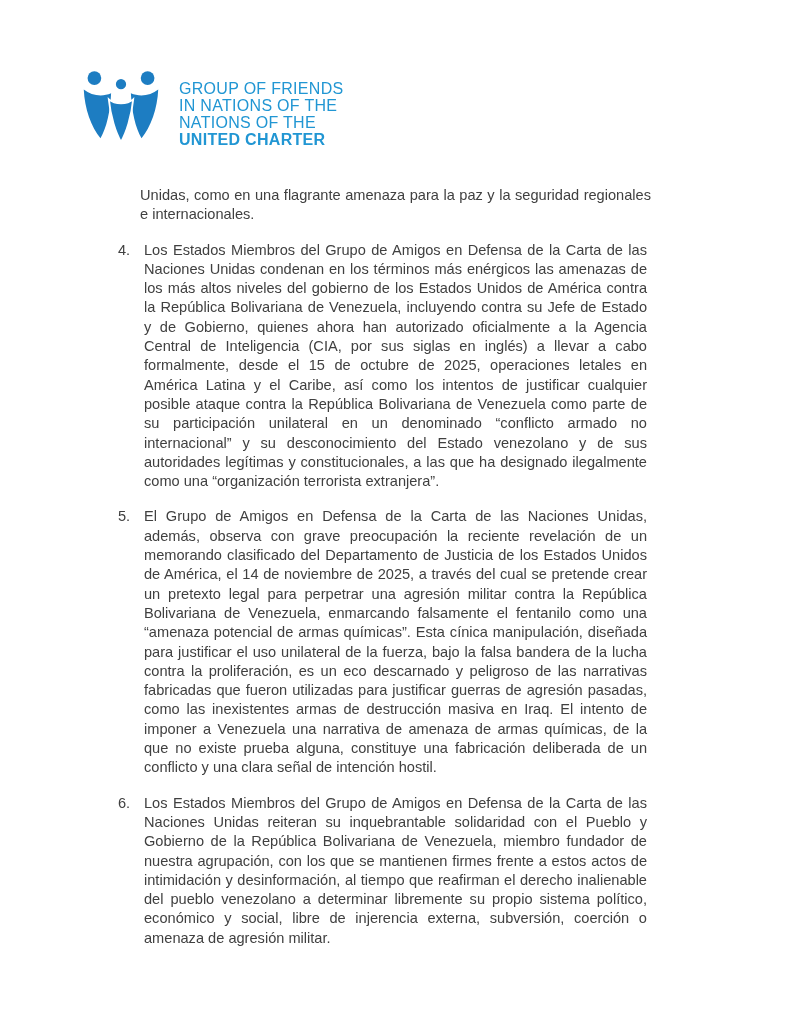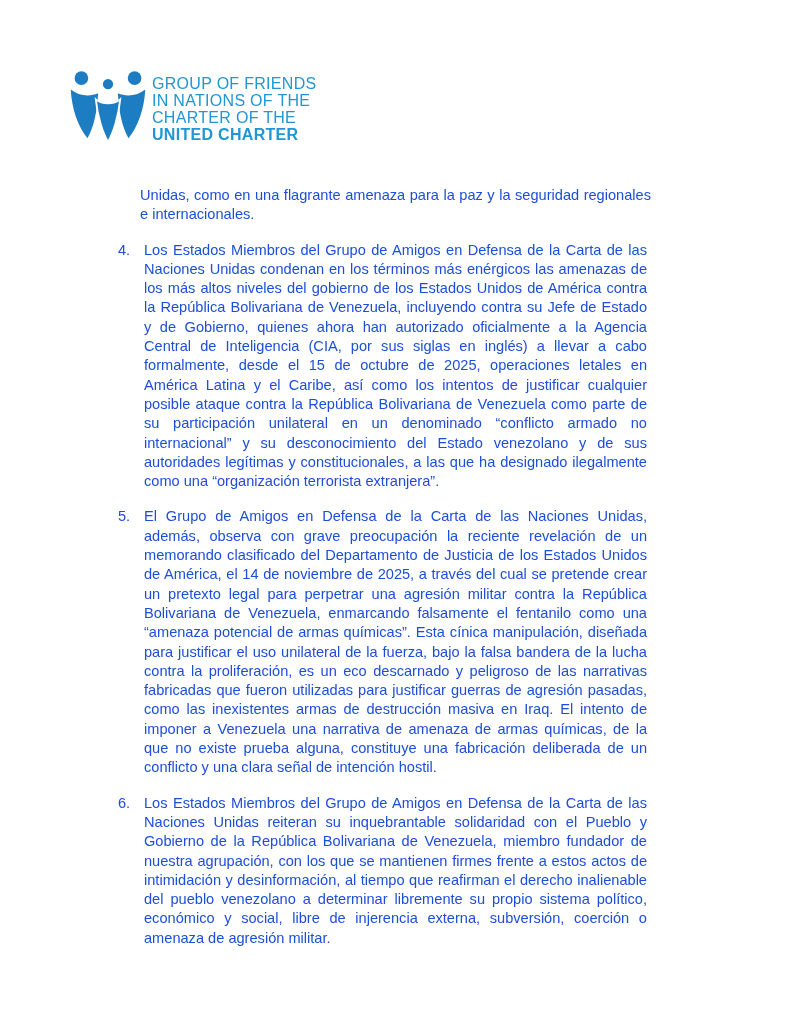--- a/index.html
+++ b/index.html
@@ -11,25 +11,25 @@
     position: relative;
     width: 791px;
     height: 1024px;
     background: #ffffff;
     overflow: hidden;
     font-family: "Liberation Sans", sans-serif;
   }
   
   .logo {
     position: absolute;
-    left: 70px;
+    left: 83px;
     top: 66px;
     display: flex;
-    align-items: center;
-    gap: 6px;
+    align-items: flex-end;
+    gap: 20px;
   }
   .logo-icon {
     display: block;
     width: 76px;
     height: 82px;
     flex: 0 0 auto;
   }
   .logo-text {
     padding-top: 3px;
     color: #2196d3;
@@ -39,21 +39,21 @@
     white-space: nowrap;
   }
   .logo-text .ln { font-weight: normal; }
   .logo-text .ln.bold { font-weight: bold; }
   
   .content {
     position: absolute;
     left: 118px;
     top: 186px;
     width: 533px;
-    color: #1d4ed8;
+    color: #404040;
     font-size: 14.6px;
     line-height: 19.3px;
     text-align: justify;
     hyphens: none;
   }
   .para {
     margin: 0 0 16px 0;
     padding-left: 22px;
   }
   .item {
@@ -89,21 +89,21 @@
           <path d="M99,27 C89,35 75,37 63,32 C64,55 69,78 77,91 C89,77 98,52 99,27 Z"></path>
 
           <circle cx="50" cy="20" r="8" stroke="#ffffff" stroke-width="2.5"></circle>
           <path d="M34,40 C42,47 58,47 66,40 C64,62 57,84 50,96 C43,84 36,62 34,40 Z" stroke="#ffffff" stroke-width="2.5"></path>
         </g>
       </svg>
     </span>
     <div class="logo-text">
       <div class="ln">GROUP OF FRIENDS</div>
       <div class="ln">IN NATIONS OF THE</div>
-      <div class="ln">CHARTER OF THE</div>
+      <div class="ln">NATIONS OF THE</div>
       <div class="ln bold">UNITED CHARTER</div>
     </div>
   </header>
 
   <main class="content">
 
     <p class="para">Unidas, como en una flagrante amenaza para la paz y la seguridad regionales e internacionales.</p>
 
     <div class="item">
       <span class="num">4.</span>

